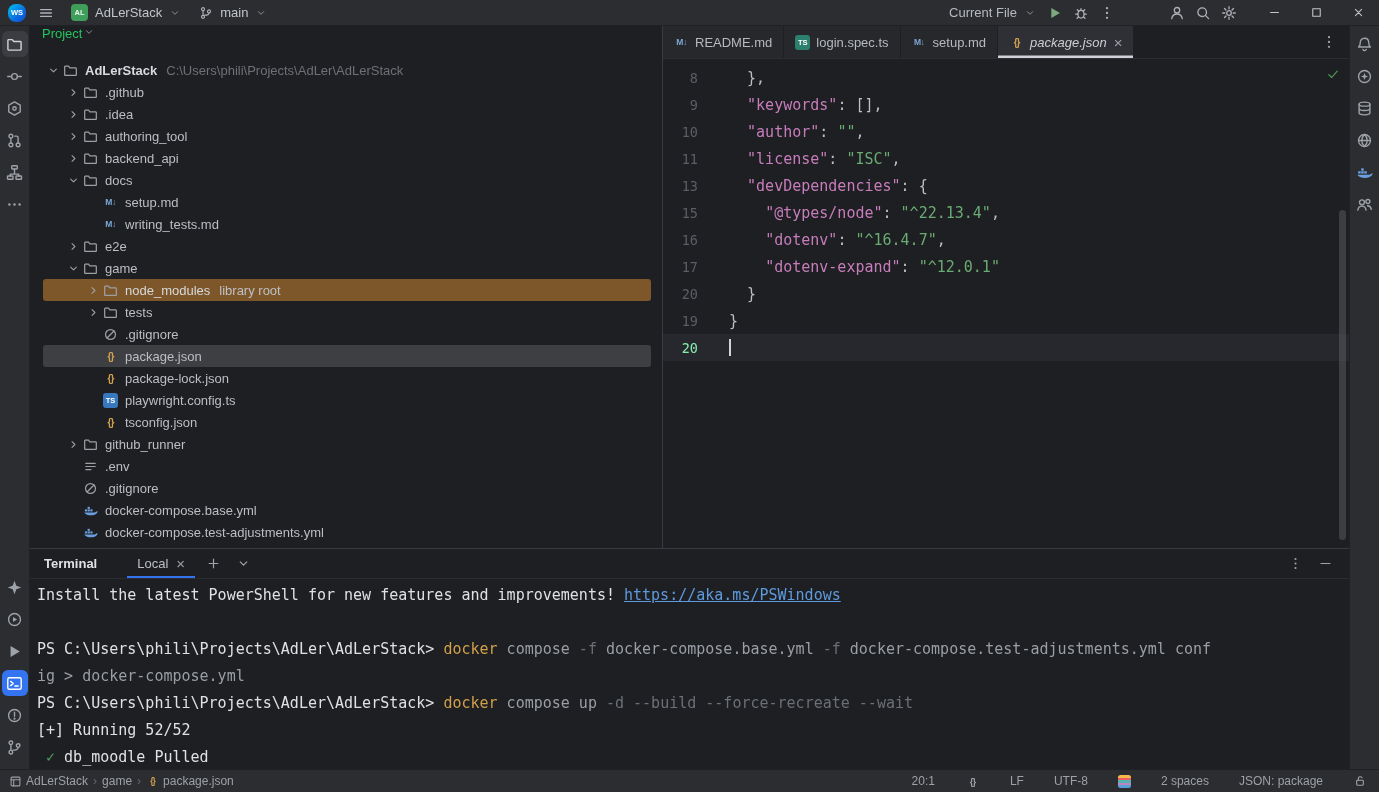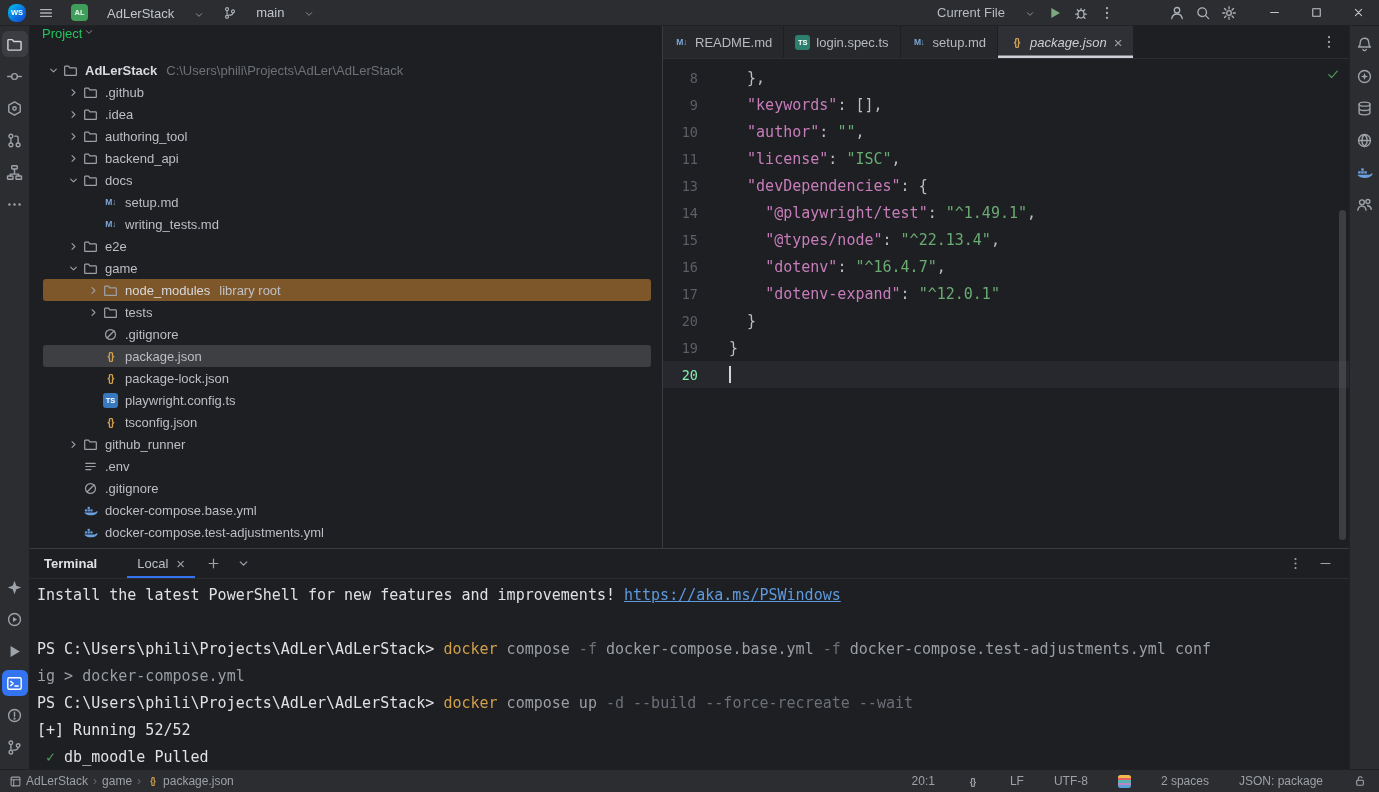--- a/index.html
+++ b/index.html
@@ -7,21 +7,21 @@
 body{font-family:"Liberation Sans","DejaVu Sans",sans-serif;font-size:13px;color:#bcbec4}
 svg{display:block}
 #app{width:100%;height:100%;display:flex;flex-direction:column}
 
 .titlebar{height:26px;background:#2b2d30;display:flex;align-items:center;flex:none;border-bottom:1px solid #202124}
 .tb-left{display:flex;align-items:center;gap:8px;padding-left:8px}
 .ws-logo{width:18px;height:18px;border-radius:8px;background:linear-gradient(135deg,#00c4f0,#0a6ee0 60%,#1248c8);color:#fff;font-size:7.5px;font-weight:700;display:flex;align-items:center;justify-content:center}
 .al-logo{width:17px;height:17px;border-radius:4px;background:#3f9e5a;color:#eaf5ec;font-size:7.5px;font-weight:700;display:flex;align-items:center;justify-content:center}
 .tb-btn{width:24px;height:24px;border-radius:5px;display:flex;align-items:center;justify-content:center;color:#aeb1b8;flex:none}
 .tb-btn svg{width:16px;height:16px}
-.tb-widget{display:flex;align-items:flex-end;gap:19px;padding:2px 5px;border-radius:5px;color:#c2c5cb;white-space:nowrap}
+.tb-widget{display:flex;align-items:center;gap:7px;padding:2px 5px;border-radius:5px;color:#c2c5cb;white-space:nowrap}
 .mini svg{width:12px;height:12px;color:#8d9096}
 .mini2 svg{width:14px;height:14px;color:#aeb1b8}
 .tb-run{margin-left:auto;display:flex;align-items:center;gap:2px}
 .tb-run .tb-widget{color:#b7bac0}
 .tb-run [data-name="run-icon"]{color:#7ea881}
 .tb-right{display:flex;align-items:center;gap:2px;margin-left:46px}
 .win-controls{display:flex;margin-left:10px}
 .win-btn{width:42px;height:26px;display:flex;align-items:center;justify-content:center;color:#c3c6cc}
 .win-btn svg{width:13px;height:13px}
 
@@ -618,24 +618,20 @@
                   <span class="code-text" data-name="code-text"><span class="tok-p">  </span><span class="tok-k">"author"</span><span class="tok-p">: </span><span class="tok-s">""</span><span class="tok-p">,</span></span>
                 </div>
                 <div class="code-line" data-name="code-line-11">
                   <span class="gutter" data-name="line-number">11</span>
                   <span class="code-text" data-name="code-text"><span class="tok-p">  </span><span class="tok-k">"license"</span><span class="tok-p">: </span><span class="tok-s">"ISC"</span><span class="tok-p">,</span></span>
                 </div>
                 <div class="code-line" data-name="code-line-13">
                   <span class="gutter" data-name="line-number">13</span>
                   <span class="code-text" data-name="code-text"><span class="tok-p">  </span><span class="tok-k">"devDependencies"</span><span class="tok-p">: {</span></span>
                 </div>
-                <div class="code-line" data-name="code-line-14">
-                  <span class="gutter" data-name="line-number">14</span>
-                  <span class="code-text" data-name="code-text"><span class="tok-p">    </span><span class="tok-k">"@playwright/test"</span><span class="tok-p">: </span><span class="tok-s">"^1.49.1"</span><span class="tok-p">,</span></span>
-                </div>
                 <div class="code-line" data-name="code-line-15">
                   <span class="gutter" data-name="line-number">15</span>
                   <span class="code-text" data-name="code-text"><span class="tok-p">    </span><span class="tok-k">"@types/node"</span><span class="tok-p">: </span><span class="tok-s">"^22.13.4"</span><span class="tok-p">,</span></span>
                 </div>
                 <div class="code-line" data-name="code-line-16">
                   <span class="gutter" data-name="line-number">16</span>
                   <span class="code-text" data-name="code-text"><span class="tok-p">    </span><span class="tok-k">"dotenv"</span><span class="tok-p">: </span><span class="tok-s">"^16.4.7"</span><span class="tok-p">,</span></span>
                 </div>
                 <div class="code-line" data-name="code-line-17">
                   <span class="gutter" data-name="line-number">17</span>

